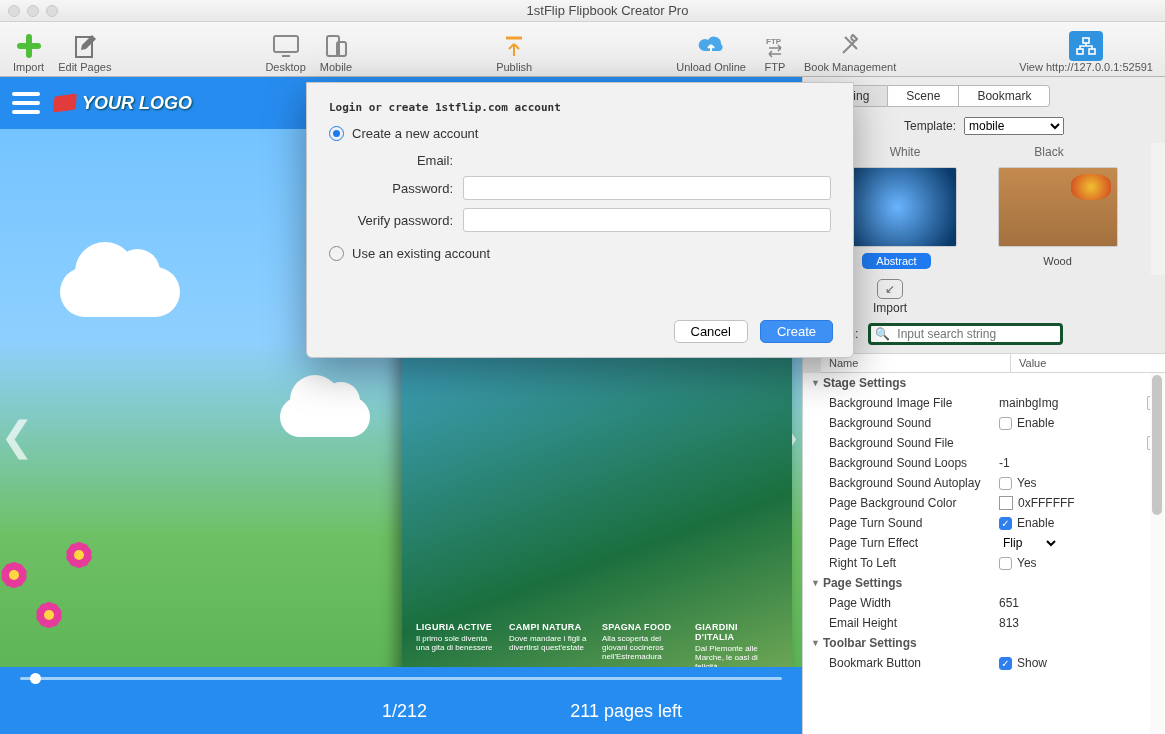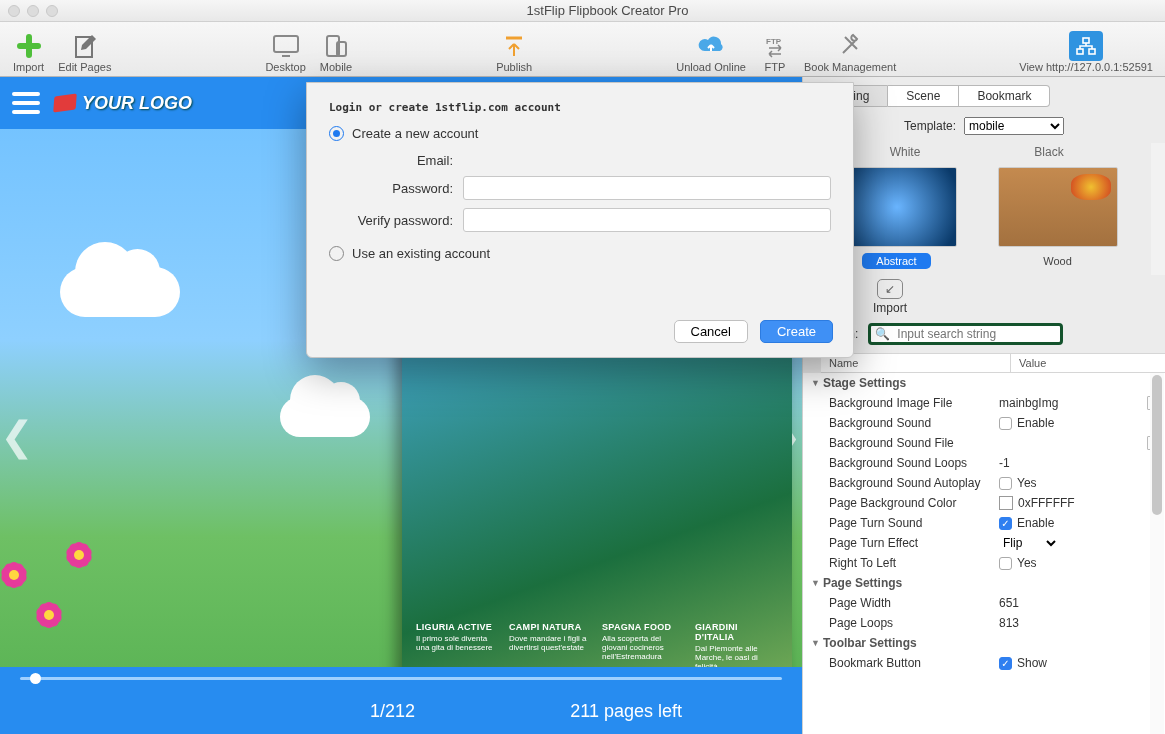--- a/index.html
+++ b/index.html
@@ -49,21 +49,21 @@
 .magpage{ position:absolute; right:10px; top:52px; width:390px; height:580px; background:linear-gradient(160deg,#2d7aa8 0%, #3fa2c0 30%, #1b6f3e 70%, #7fb35a 100%); box-shadow:-6px 4px 14px rgba(0,0,0,0.4); color:#fff;}
 .magpage .headline{ position:absolute; top:12px; left:18px; font-size:20px; line-height:1.1; font-family:Georgia,serif;}
 .magpage .cols{ position:absolute; bottom:38px; left:14px; right:14px; display:flex; gap:10px; font-size:8px; }
 .magpage .cols > div{ flex:1; }
 .magpage .cols .h{ font-weight:bold; font-size:9px; letter-spacing:0.3px; margin-bottom:2px;}
 .magpage .fine{ position:absolute; bottom:10px; left:14px; right:14px; font-size:5px; opacity:0.8; border-top:1px solid rgba(255,255,255,0.5); padding-top:3px;}
 
 .slider{ position:absolute; bottom:45px; left:0; right:0; height:22px; background:#278cf0; display:flex; align-items:center; padding:0 20px;}
 .slider .track{ flex:1; height:3px; background:#9fd0ff; border-radius:2px; position:relative;}
 .slider .thumb{ position:absolute; left:10px; top:-4px; width:11px; height:11px; background:#fff; border-radius:50%;}
-.status{ position:absolute; bottom:0; left:0; right:0; height:45px; background:#278cf0; color:#fff; display:flex; align-items:center; justify-content:space-between; padding:0 120px 0 0; font-size:18px;}
+.status{ position:absolute; bottom:0; left:0; right:0; height:45px; background:#278cf0; color:#fff; display:flex; align-items:center; justify-content:space-between; padding:0 120px 0 12px; font-size:18px;}
 .status .pg{ margin-left:370px;}
 
 
 .side{ width:363px; background:#ececec; height:657px; display:flex; flex-direction:column; border-left:1px solid #d0d0d0; font-size:12px;}
 .tabs{ display:flex; padding:8px 10px 0 10px; gap:0;}
 .tab{ padding:3px 18px; background:#fff; border:1px solid #b8b8b8; font-size:12px; cursor:pointer;}
 .tab:first-child{border-radius:4px 0 0 4px;}
 .tab:last-child{border-radius:0 4px 4px 0; border-left:none;}
 .tab.mid{border-left:none;}
 .tab.active{ background:#e2e2e2;}
@@ -426,21 +426,21 @@
         </div>
       <div class="prop-section">
           <span class="tri">▼</span>
           <span>Page Settings</span>
         </div>
       <div class="prop-row">
           <span class="c1">Page Width</span>
           <span class="c2">651</span>
         </div>
       <div class="prop-row">
-          <span class="c1">Page Loops</span>
+          <span class="c1">Email Height</span>
           <span class="c2">813</span>
         </div>
       <div class="prop-section">
           <span class="tri">▼</span>
           <span>Toolbar Settings</span>
         </div>
       <div class="prop-row">
           <span class="c1">Bookmark Button</span>
           <span class="c2">
             <span class="chk on">✓</span>

